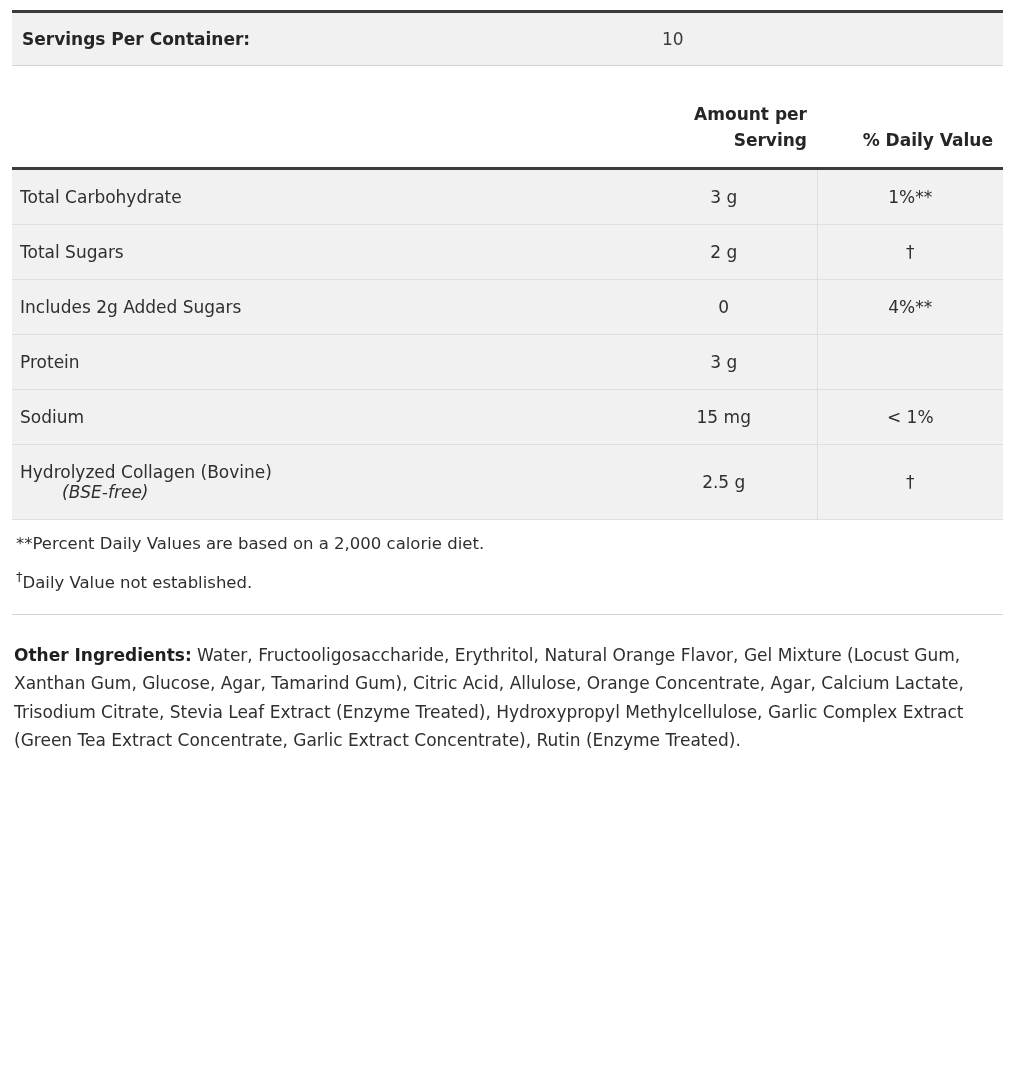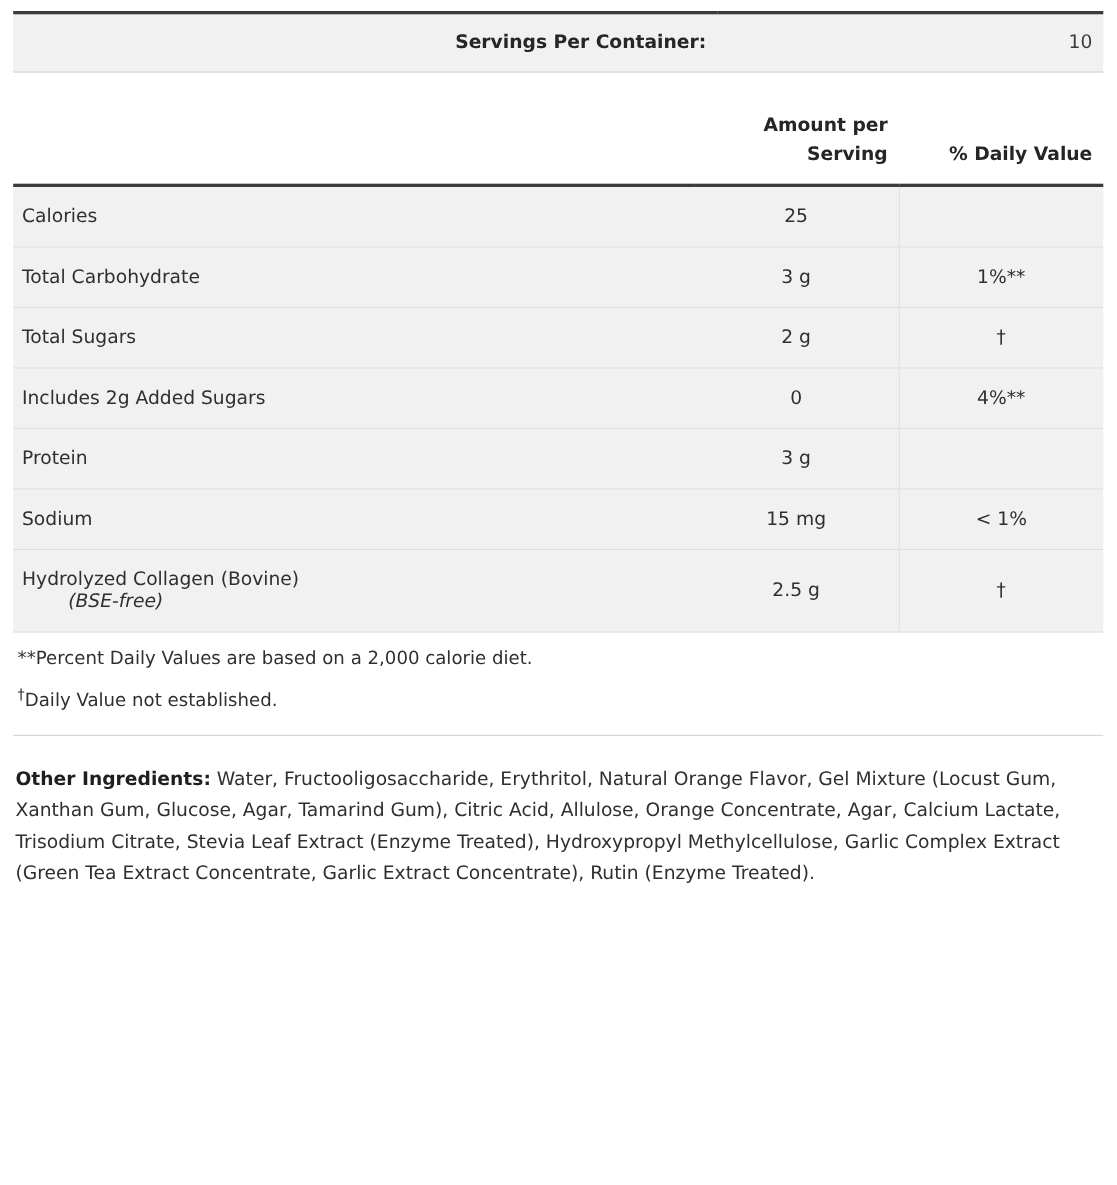--- a/index.html
+++ b/index.html
@@ -33,21 +33,20 @@
     border-collapse: collapse;
     border-top: 3px solid #3b3b3b;
     border-bottom: 1px solid #d4d4d4;
     table-layout: fixed;
   }
   .serving-table tr {
     background: #f1f1f1;
   }
   .serving-table tr.alt {
     background: #f1f1f1;
-    text-align: right;
   }
   .serving-table td {
     padding: 16px 10px 16px 10px;
     font-size: 17px;
     border-bottom: 1px solid #dcdcdc;
     vertical-align: middle;
   }
   .serving-table tr:last-child td {
     border-bottom: none;
   }
@@ -172,25 +171,20 @@
         <th class="blank"></th>
         <th>
           <span>Amount per</span><br>
           <span>Serving</span>
         </th>
         <th>% Daily Value</th>
       </tr>
     </thead>
     <tbody>
       <tr>
-        <td class="name">Calories</td>
-        <td class="amount">25</td>
-        <td class="dv"></td>
-      </tr>
-      <tr>
         <td class="name">Total Carbohydrate</td>
         <td class="amount">3 g</td>
         <td class="dv">1%**</td>
       </tr>
       <tr>
         <td class="name indent1">Total Sugars</td>
         <td class="amount">2 g</td>
         <td class="dv dagger">†</td>
       </tr>
       <tr>

